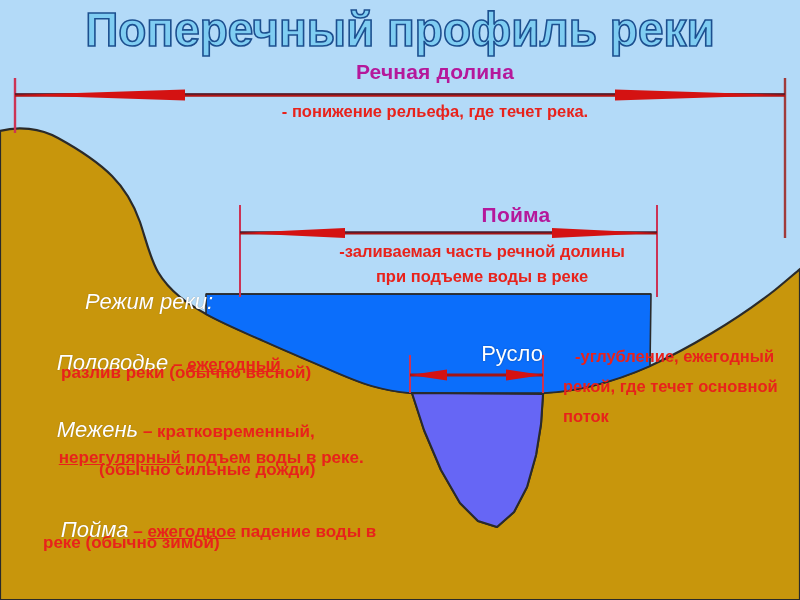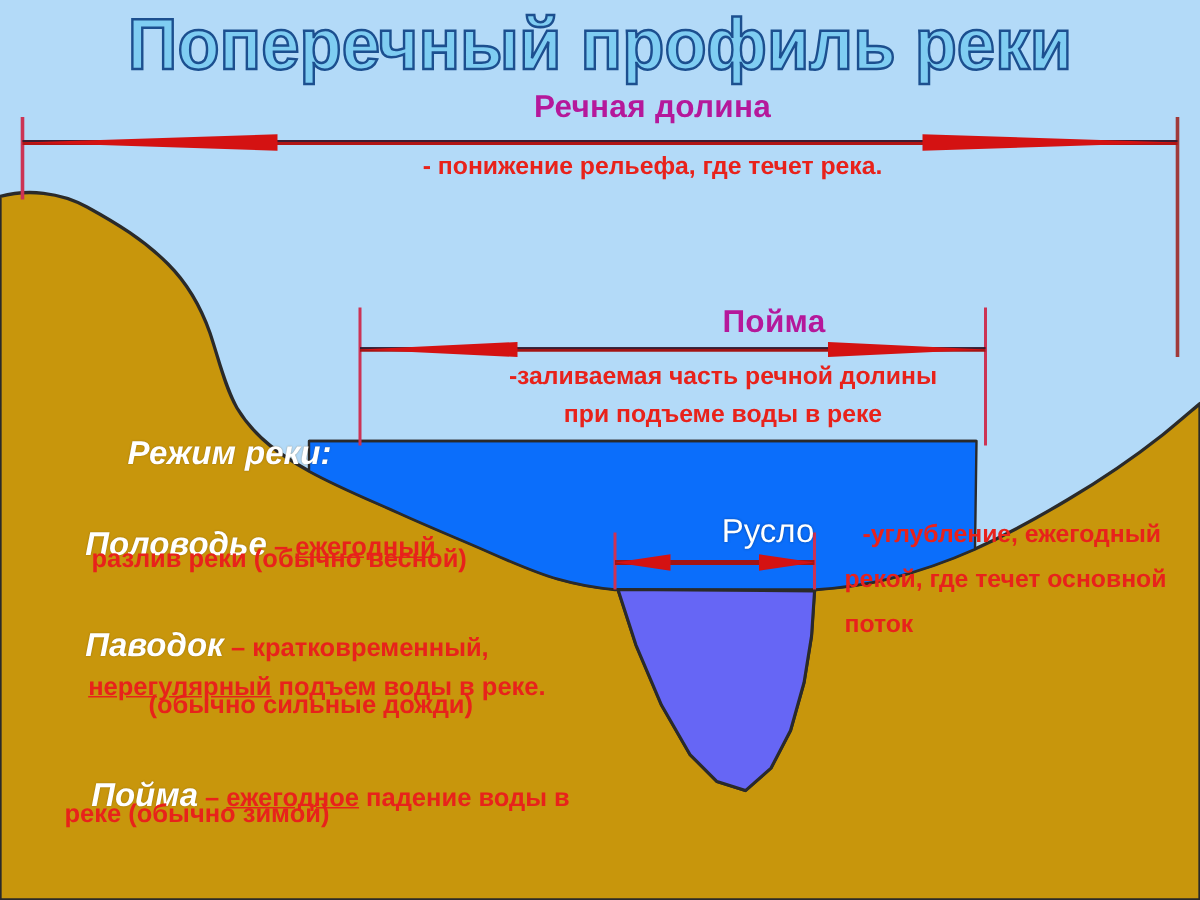--- a/index.html
+++ b/index.html
@@ -54,21 +54,21 @@
     text-align: center;
   }
   .desc-red-left {
     color: #e8221b;
     font-weight: bold;
     font-size: 16.5px;
     text-align: left;
   }
   .term-white {
     color: #ffffff;
-    font-weight: bold;
+    font-weight: normal;
     font-style: italic;
     font-size: 22px;
     text-shadow: 0 0 1px rgba(90,60,0,.55);
   }
   .term-white-up {
     color: #ffffff;
     font-weight: normal;
     font-size: 22px;
     text-shadow: 0 0 2px rgba(0,0,0,.35);
   }
@@ -193,21 +193,21 @@
   <div class="lbl desc-red-left" style="left:528px; top:407px;">поток</div>
 
   <div class="lbl term-white" style="left:50px; top:290px;">Режим реки:</div>
 
   <div class="lbl" style="left:4px; top:333px;">
     <span class="term-white">Половодье</span><span class="regime-line"> – </span><span class="regime-line u">ежегодный</span>
   </div>
   <div class="lbl regime-line" style="left:26px; top:363px;">разлив реки (обычно весной)</div>
 
   <div class="lbl" style="left:4px; top:400px;">
-    <span class="term-white">Паводок</span><span class="regime-line"> – </span><span class="regime-line">кратковременный,</span>
+    <span class="term-white">Межень</span><span class="regime-line"> – </span><span class="regime-line">кратковременный,</span>
   </div>
   <div class="lbl" style="left:6px; top:430px;">
     <span class="regime-line u">нерегулярный</span><span class="regime-line"> подъем воды в реке.</span>
   </div>
   <div class="lbl regime-line" style="left:64px; top:460px;">(обычно сильные дожди)</div>
 
   <div class="lbl" style="left:8px; top:500px;">
     <span class="term-white">Пойма</span><span class="regime-line"> – </span><span class="regime-line u">ежегодное</span><span class="regime-line"> падение воды в</span>
   </div>
   <div class="lbl regime-line" style="left:8px; top:533px;">реке (обычно зимой)</div>

